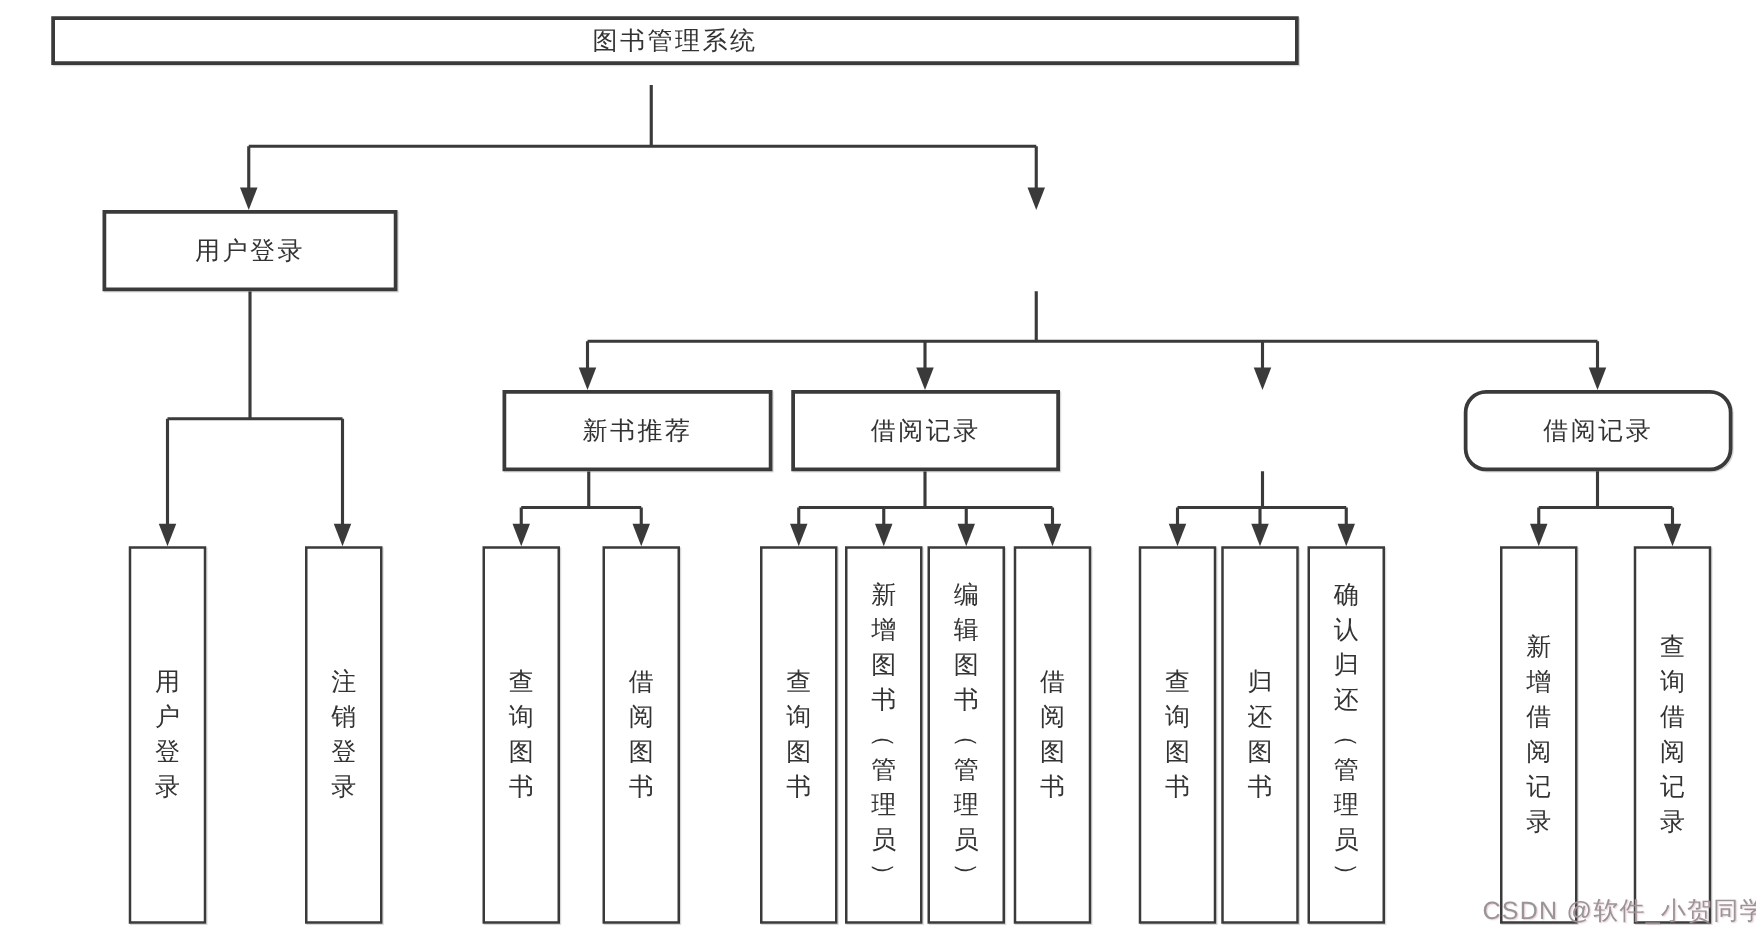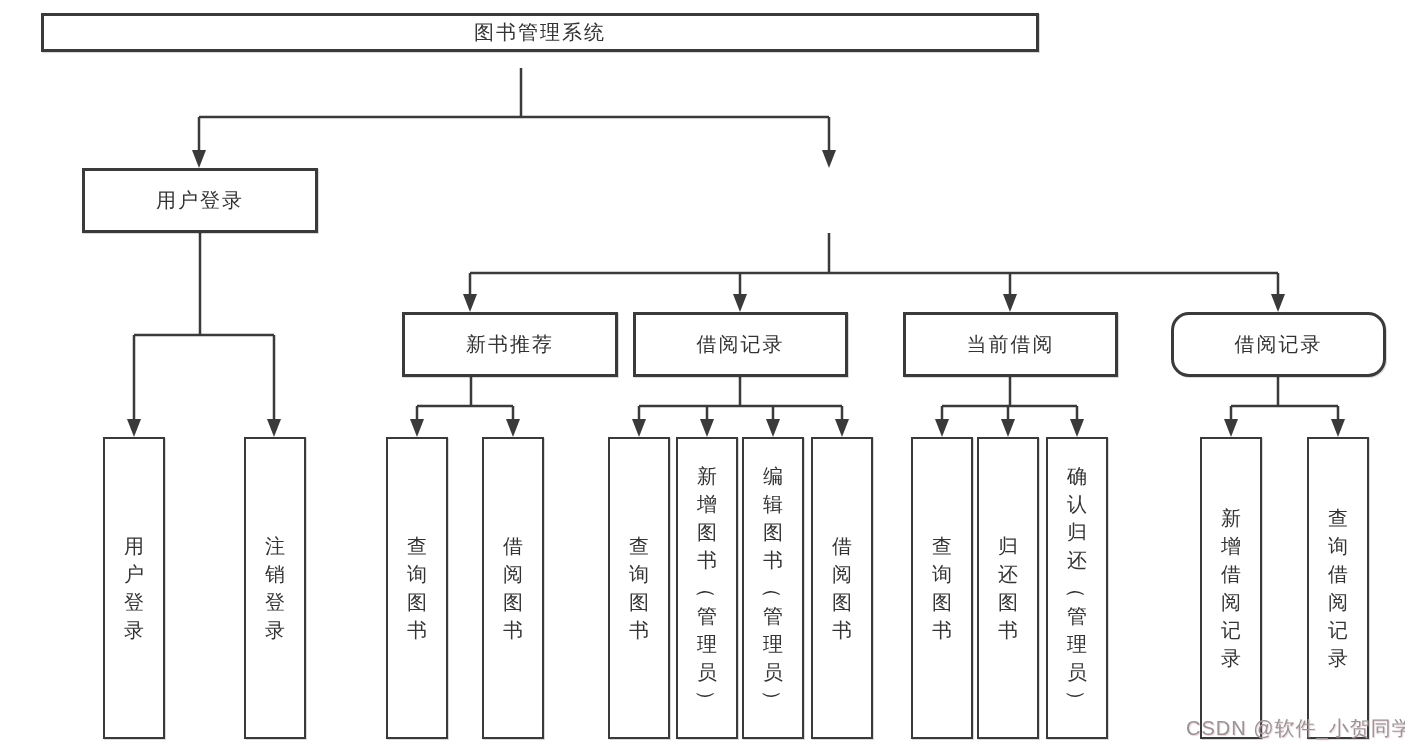--- a/index.html
+++ b/index.html
@@ -100,21 +100,20 @@
       <polygon points="1331,419 1345,419 1338,437"></polygon>
     </g>
   </svg>
 
   <div class="box" style="left:22px; top:13px; width:998px; height:39px;margin-left:19px;">图书管理系统</div>
 
   <div class="box" style="left:82px; top:168px; width:236px; height:65px;">用户登录</div>
 
   <div class="box" style="left:363px; top:312px; width:216px; height:65px;margin-left:39px;">新书推荐</div>
   <div class="box" style="left:633px; top:312px; width:215px; height:65px;">借阅记录</div>
-  <div class="box" style="left:903px; top:312px; width:215px; height:65px;">当前借阅</div>
   <div class="box" style="left:1171px; top:312px; width:215px; height:65px;border-radius:18px;">借阅记录</div>
 
   <div class="leaf" style="left:103px;">
       <span>用</span>
       <span>户</span>
       <span>登</span>
       <span>录</span>
     </div>
   <div class="leaf" style="left:244px;">
       <span>注</span>

